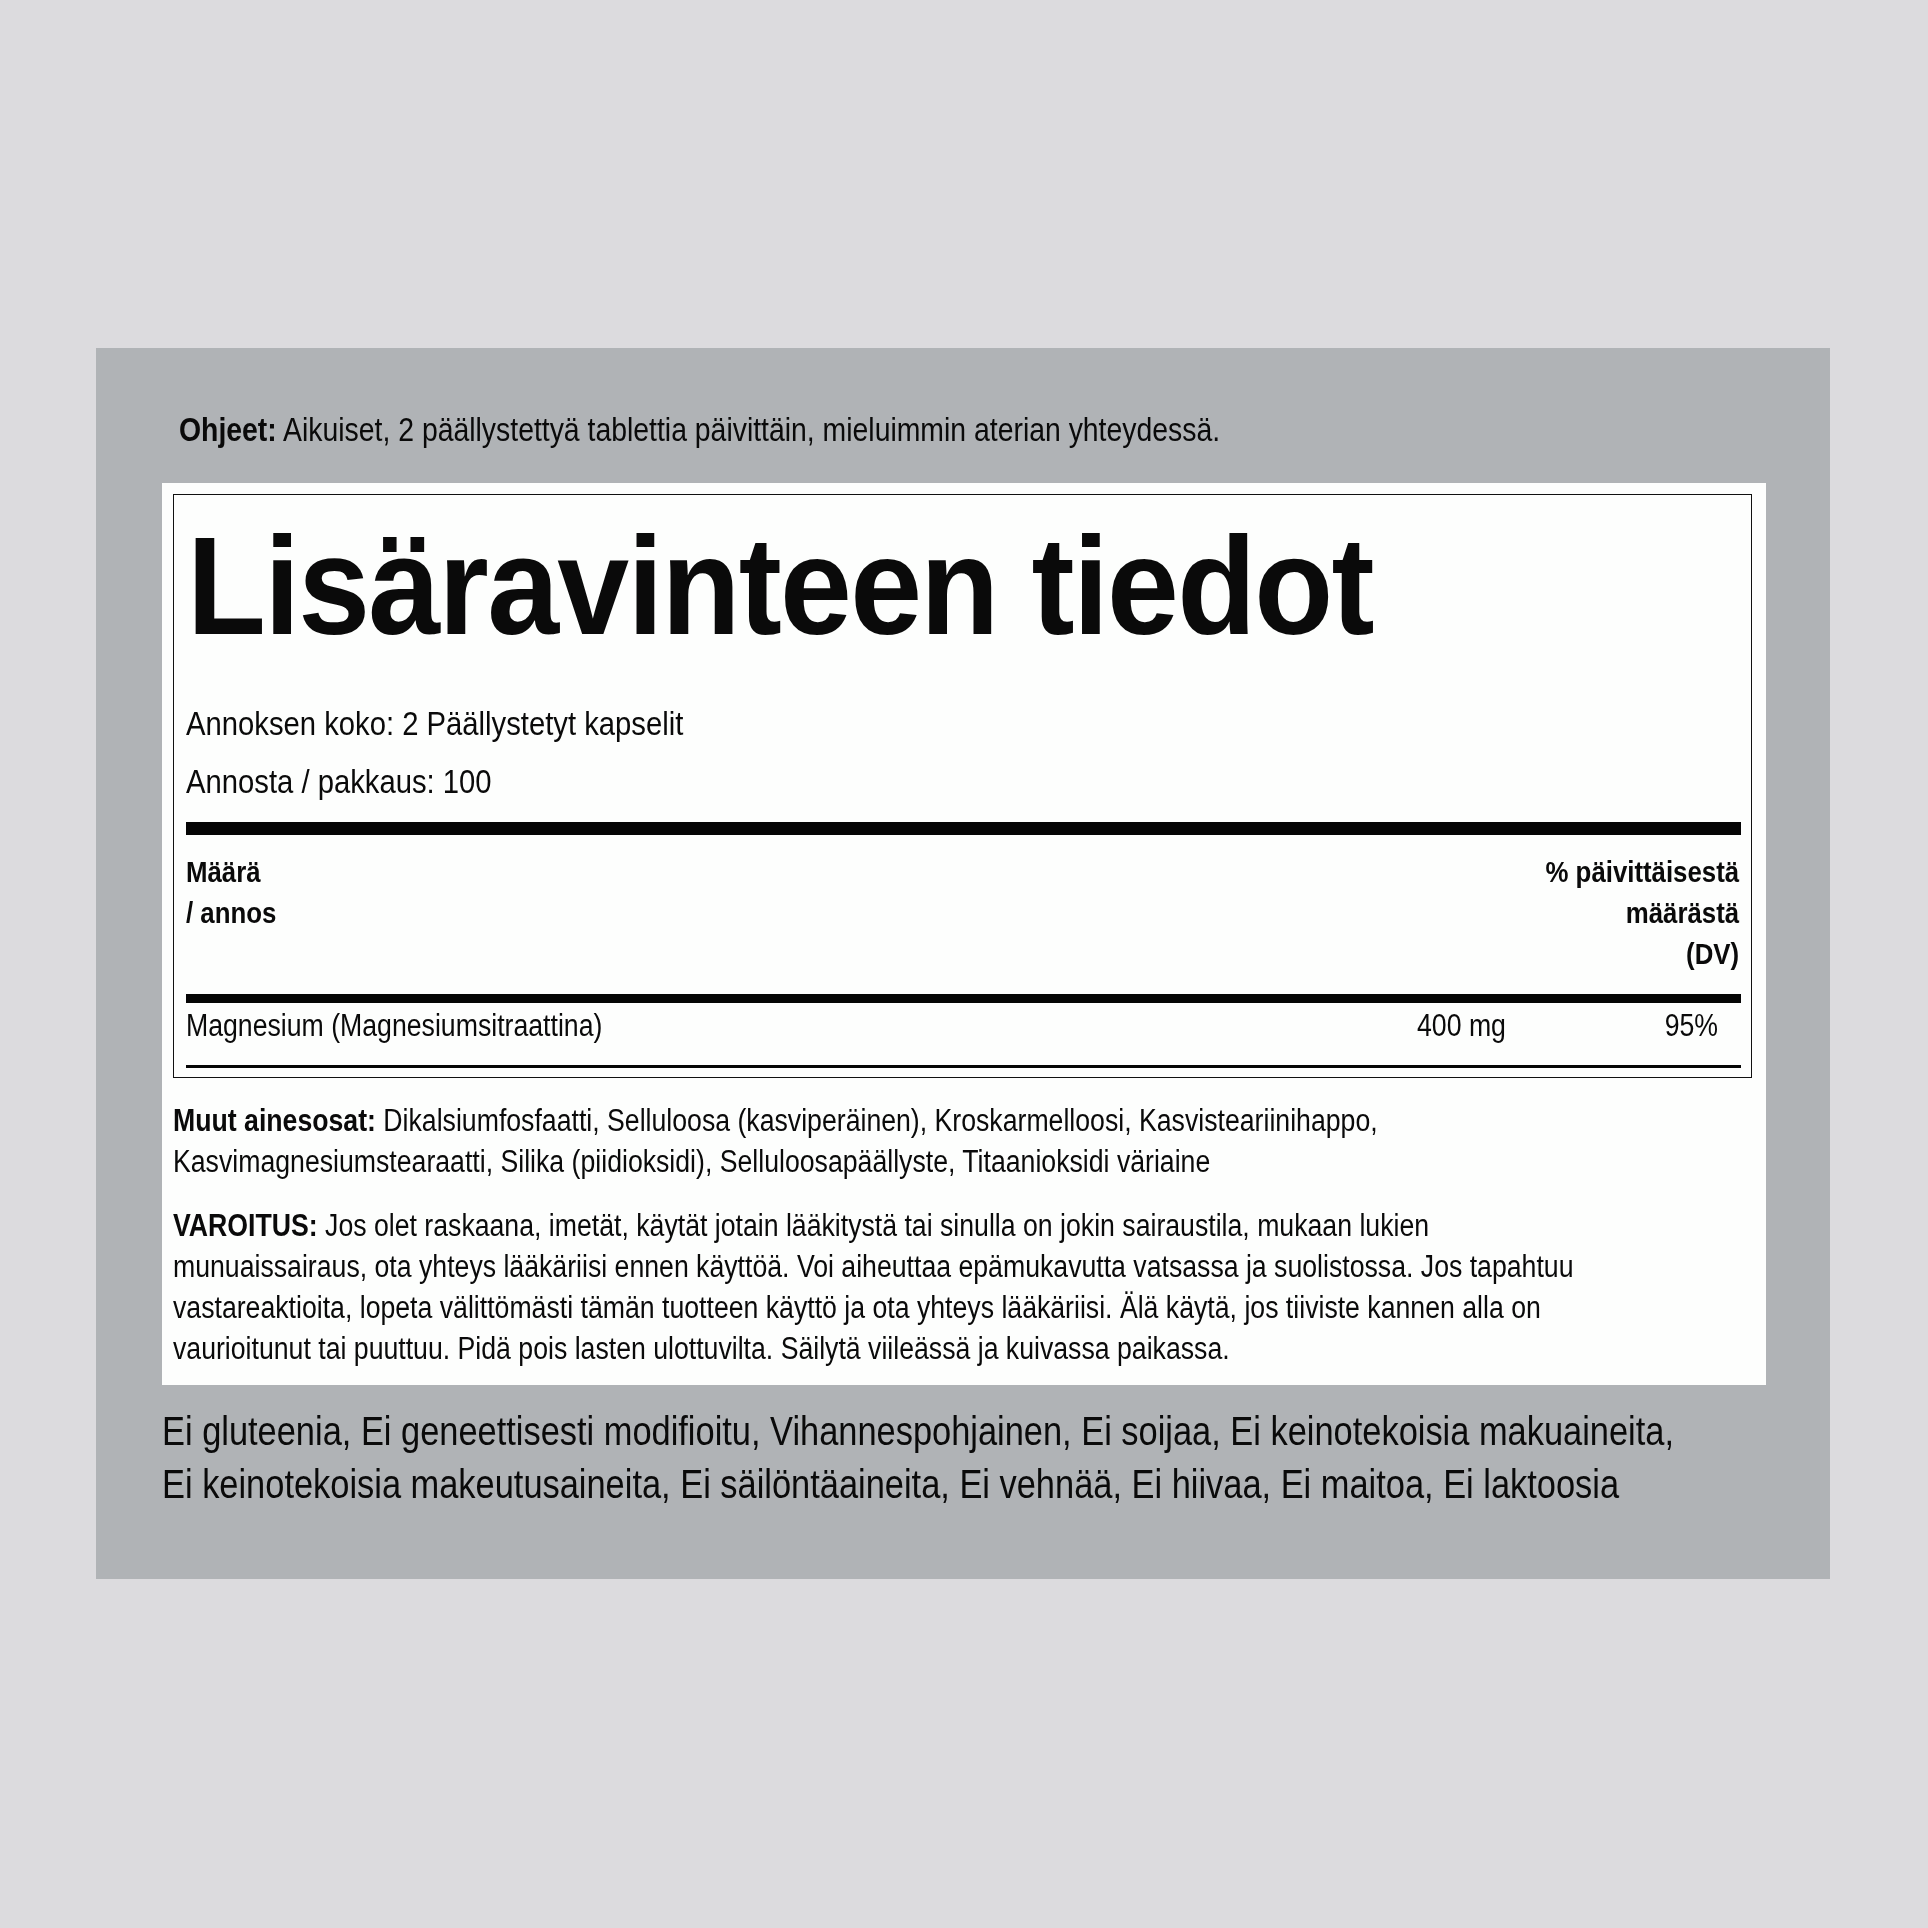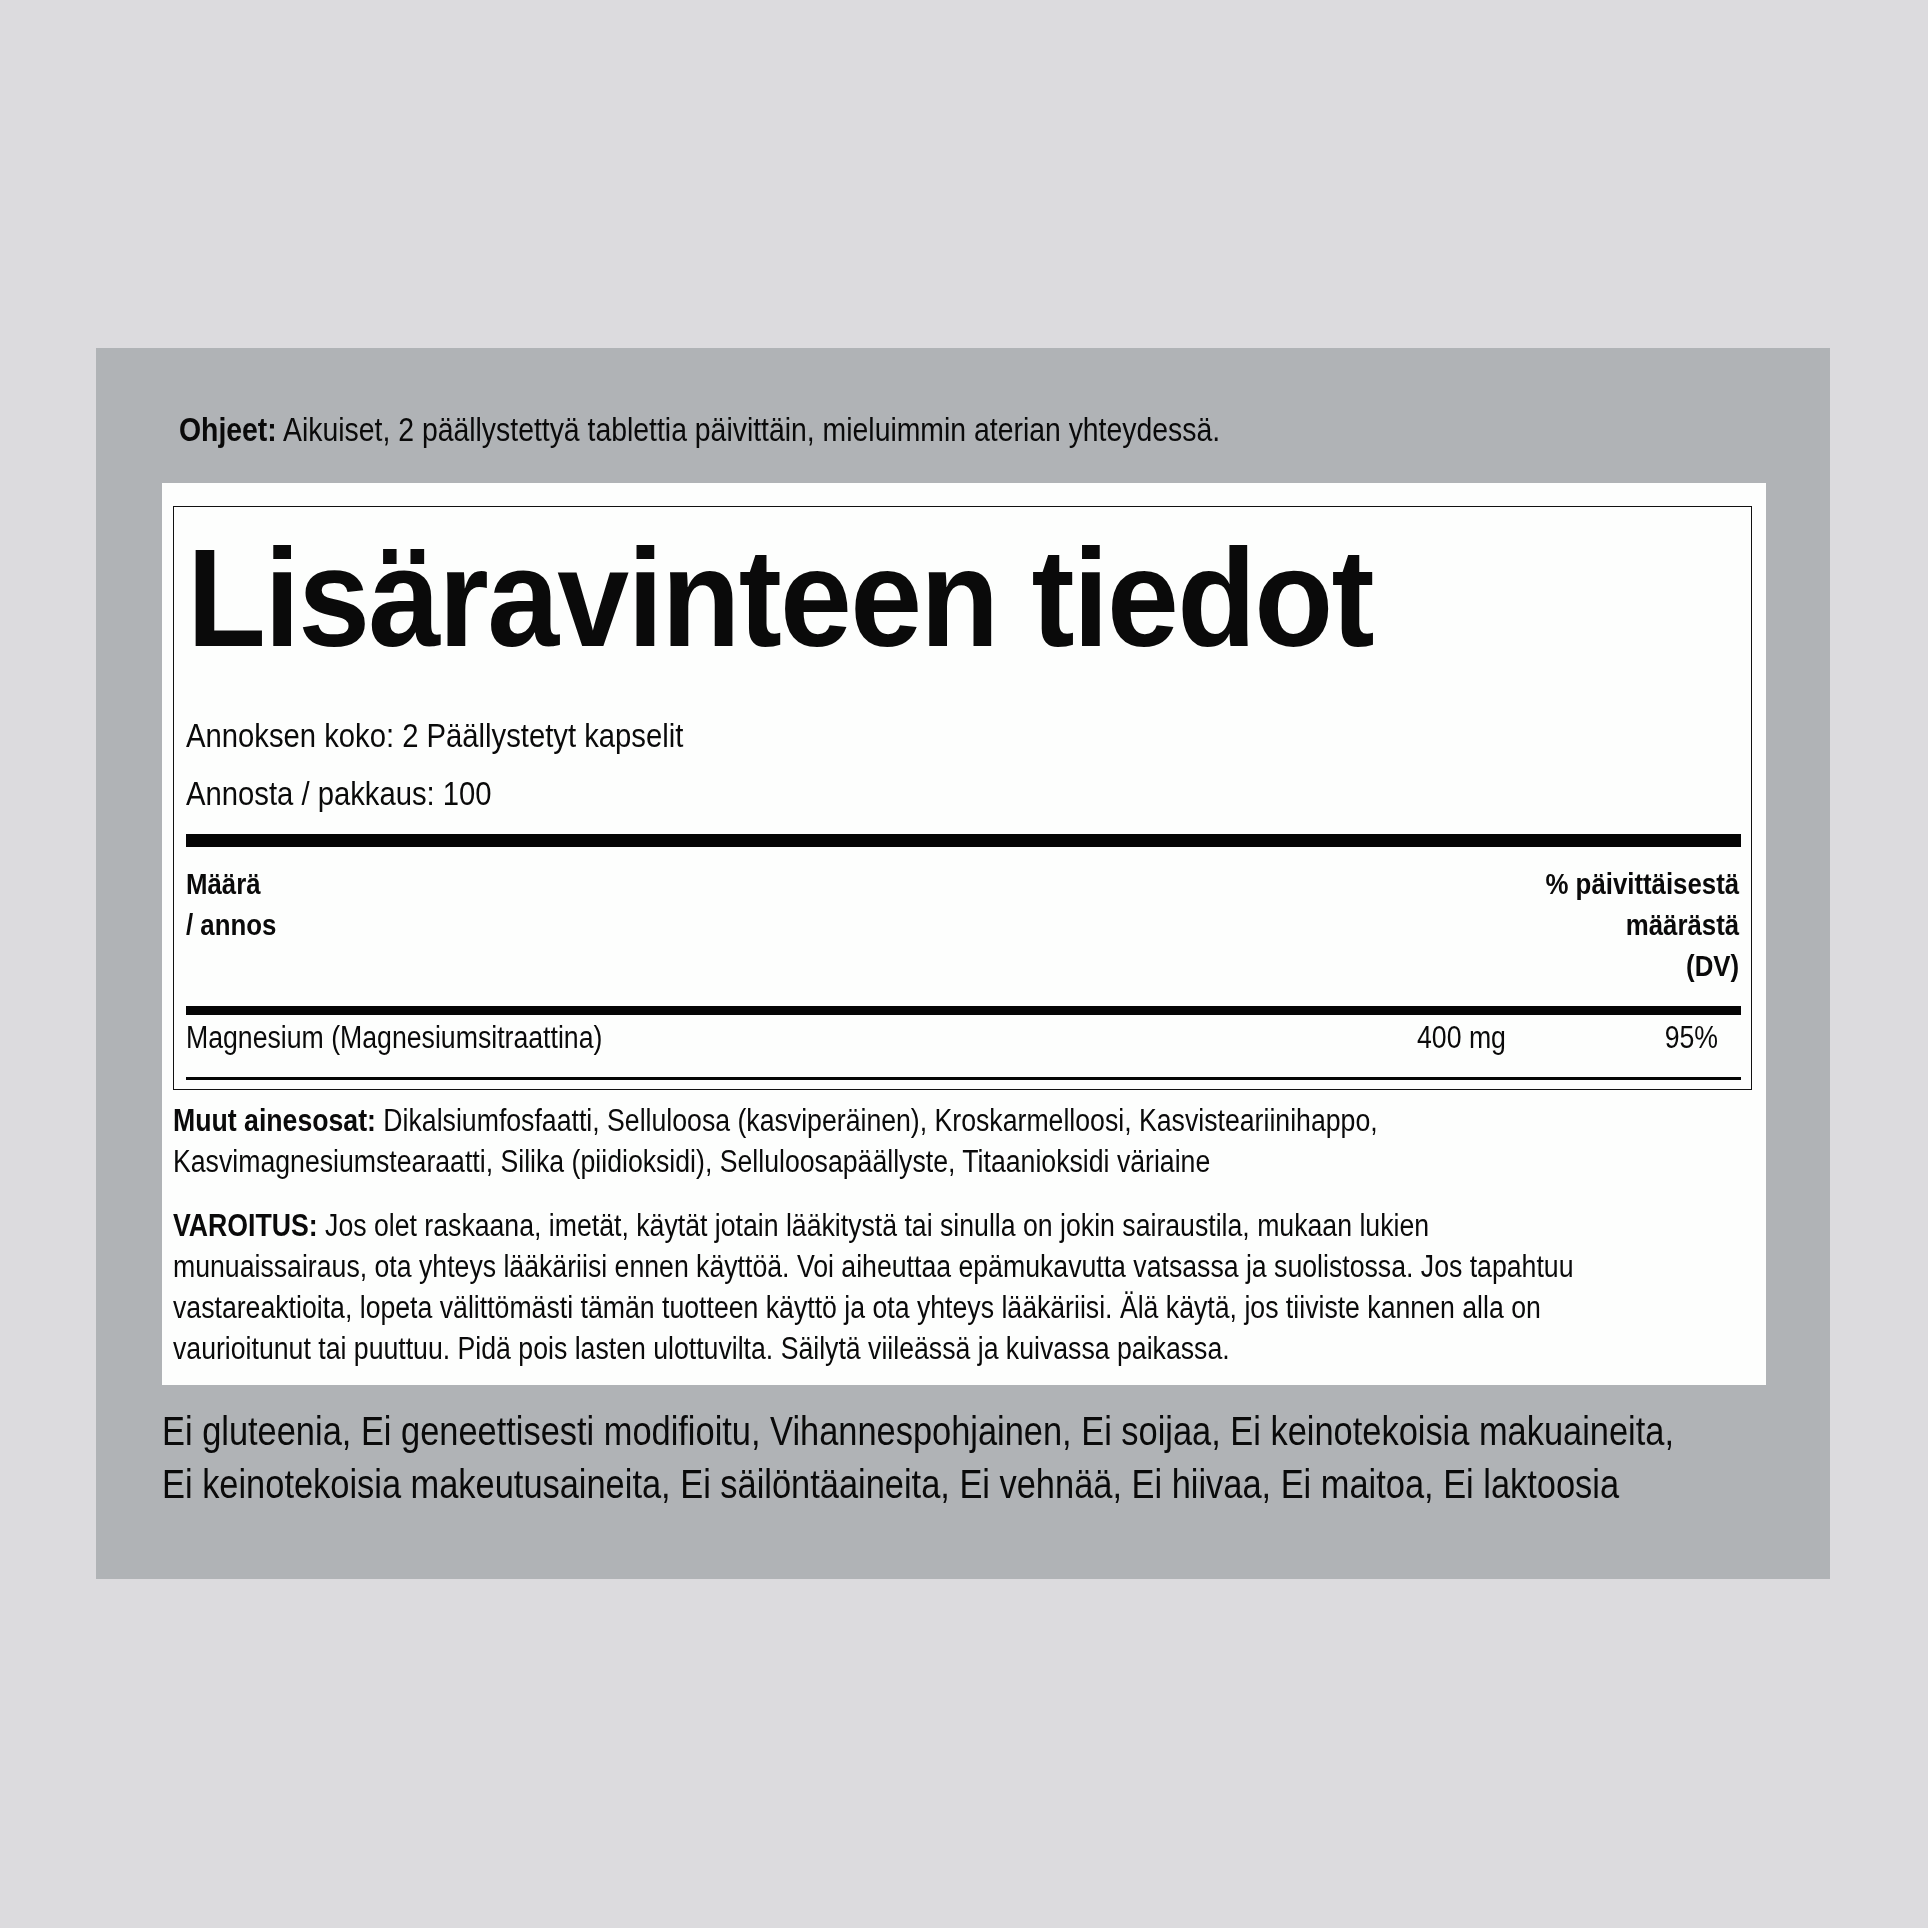--- a/index.html
+++ b/index.html
@@ -2,21 +2,21 @@
 <html style="font-size:15px"><head>
 <meta charset="utf-8">
 <style>
   html, body { margin:0; padding:0; }
   body { width:1928px; height:1928px; background:#dcdbde; position:relative; overflow:hidden;
          font-family:"Liberation Sans", sans-serif; color:#0a0a0a; }
   .panel { position:absolute; left:96px; top:348px; width:1734px; height:1231px; background:#b0b3b6; }
   .directions { position:absolute; left:179px; top:411px; font-size:33px; transform:scaleX(0.86); transform-origin:left top; white-space:nowrap; }
   .b { font-weight:bold; }
   .white { position:absolute; left:162px; top:483px; width:1604px; height:902px; background:#fdfefd; }
-  .facts { position:absolute; left:173px; top:506px; width:1577px; height:582px; border:1.9px solid #111; background:#fdfefd; }
+  .facts { position:absolute; left:173px; top:494px; width:1577px; height:582px; border:1.9px solid #111; background:#fdfefd; }
   .title { position:absolute; left:13px; top:7.5px; font-size:139px; font-weight:bold; letter-spacing:-1.9px; white-space:nowrap; transform:scaleX(0.93); transform-origin:left top; line-height:1.2; }
   .line { position:absolute; left:12.2px; font-size:34px; transform:scaleX(0.86); transform-origin:left top; white-space:nowrap; }
   .bar { position:absolute; left:12.2px; width:1555px; background:#050505; }
   .hdr { position:absolute; font-size:30px; font-weight:bold; line-height:41px; transform:scaleX(0.86); }
   .hdr-left { left:12.2px; top:356px; transform-origin:left top; }
   .hdr-right { right:12.2px; top:356px; text-align:right; transform-origin:right top; }
   .row { position:absolute; top:513px; font-size:31px; transform:scaleX(0.86); white-space:nowrap; }
   .row-name { left:12.2px; transform-origin:left top; }
   .row-amt { left:1243px; transform-origin:left top; }
   .row-dv { right:33px; transform-origin:right top; }

